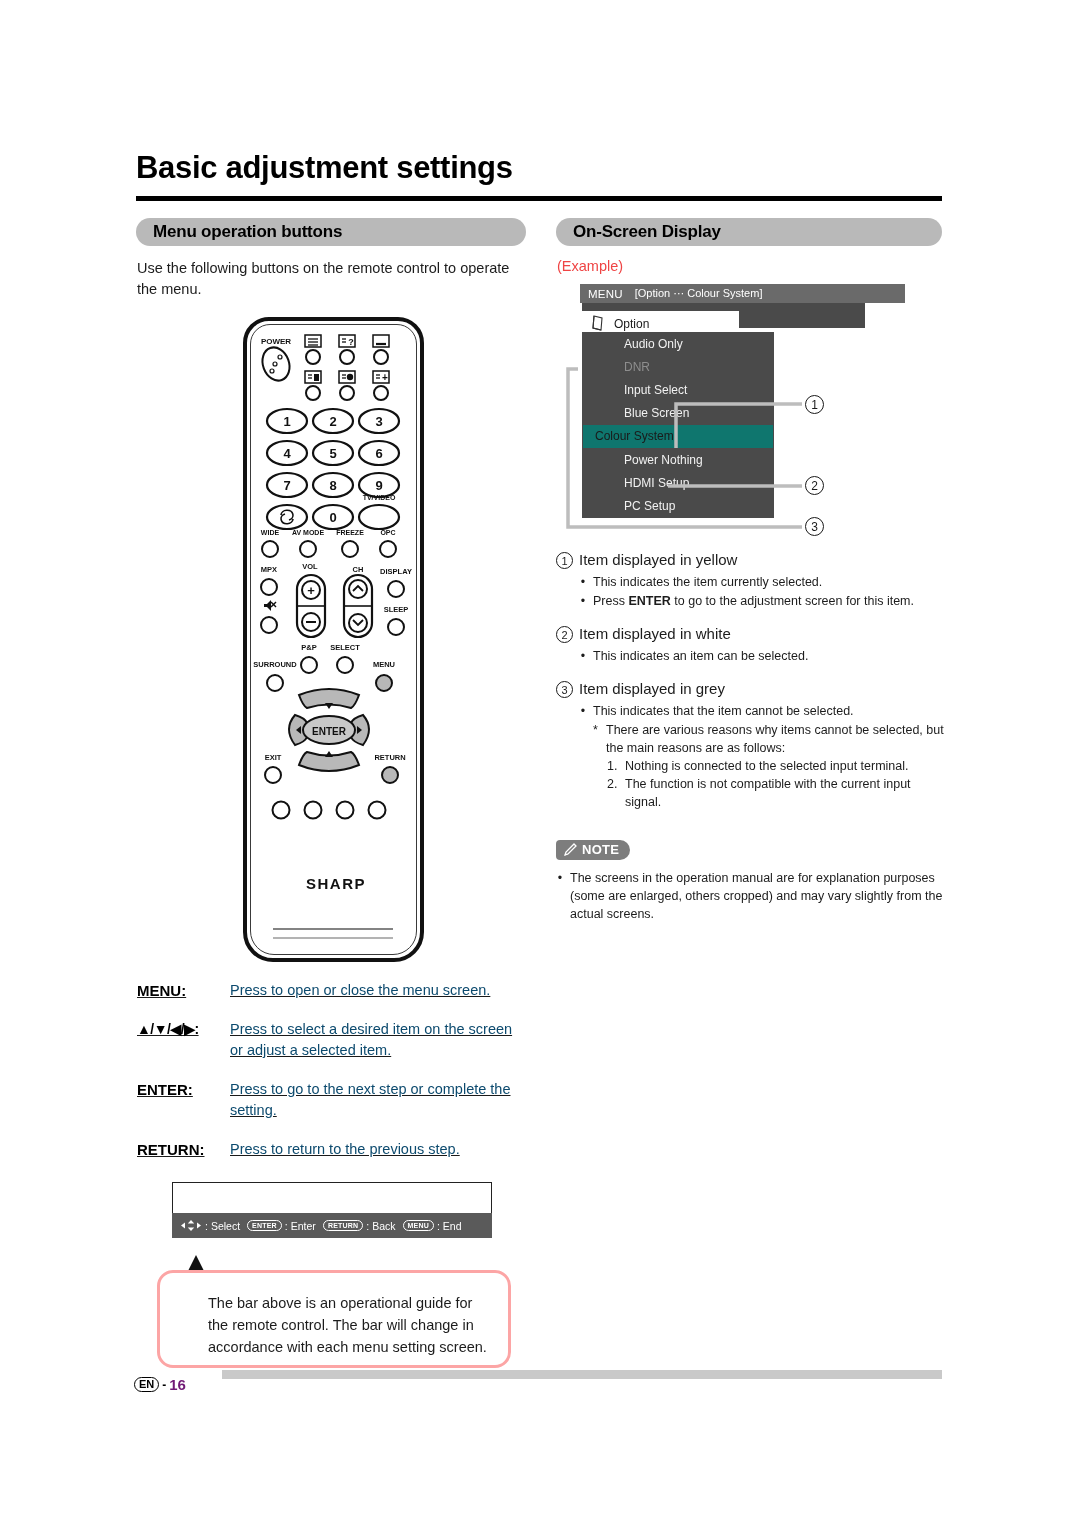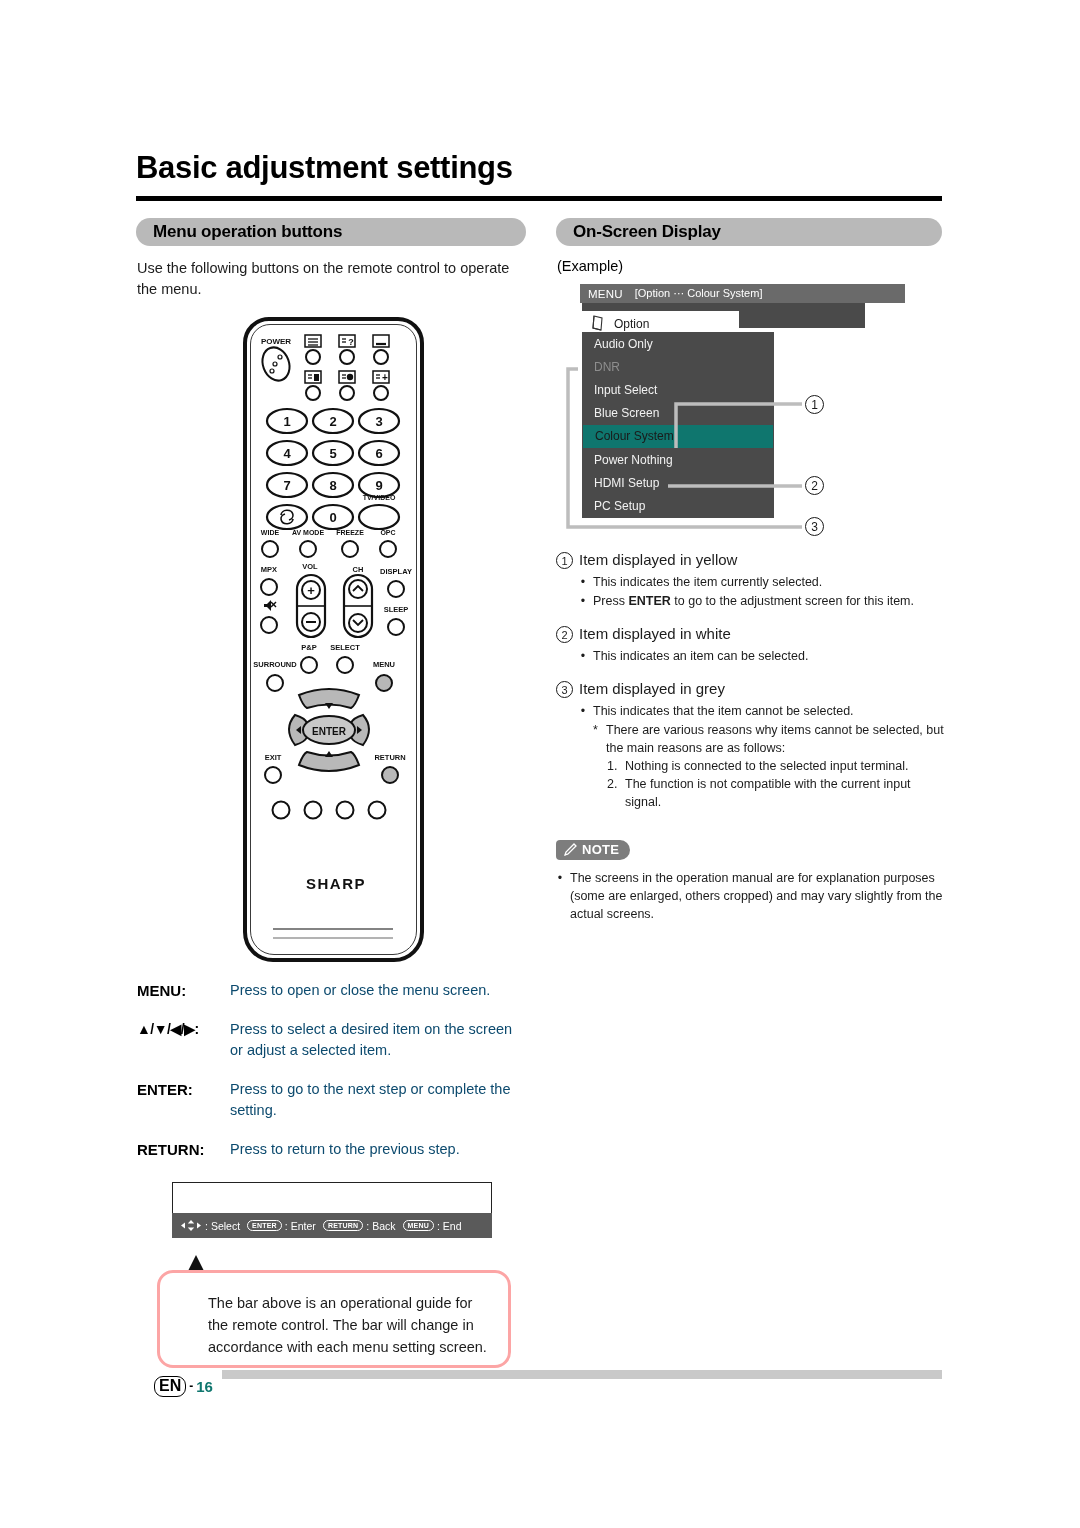--- a/index.html
+++ b/index.html
@@ -58,21 +58,21 @@
     background: #fff;
   }
   .rc-inner {
     position: absolute; left: 7px; top: 7px; right: 7px; bottom: 7px;
     border: 1.5px solid #3a3a3a;
     border-radius: 20px 20px 24px 24px;
   }
   .rc-svg { position: absolute; left: 0; top: 0; }
 
   
-  #btn-desc { position: absolute; left: 137px; top: 980px; width: 390px; }
+  #btn-desc { position: absolute; left: 137px; top: 980px; width: 390px; text-decoration: underline; }
   .bd-row { display: flex; margin-bottom: 17px; }
   .bd-key {
     width: 93px; flex: none;
     font-size: 15px; font-weight: bold; color: #000;
     line-height: 21px;
   }
   .bd-key.arrows { font-size: 14px; letter-spacing: -0.5px; }
   .bd-val {
     font-size: 14.5px; line-height: 21.5px; color: #0c4a6e;
   }
@@ -123,34 +123,34 @@
     width: 26px; height: 22px;
   }
 
   
   #footer {
     position: absolute; left: 134px; top: 1376px;
     display: flex; align-items: center; gap: 3px;
   }
   .lang-badge {
     border: 1.5px solid #000; border-radius: 9px;
-    font-size: 16px; font-weight: bold; color: #000;
-    padding: 1px 4px 1.5px 4px; line-height: 1; margin-left: 20px;
+    font-size: 11px; font-weight: bold; color: #000;
+    padding: 1px 4px 1.5px 4px; line-height: 1;
   }
   .dash { font-size: 12px; font-weight: bold; color: #000; }
-  .pageno { font-size: 15px; font-weight: bold; color: #0f766e; }
+  .pageno { font-size: 15px; font-weight: bold; color: #701a75; }
   .footer-grey {
     position: absolute; left: 222px; top: 1370px;
     width: 720px; height: 9px; background: #c9c9c9;
   }
 
   
   .example-label {
     position: absolute; left: 557px; top: 258px;
-    font-size: 14.5px; color: #000000;
+    font-size: 14.5px; color: #ef4444;
   }
 
   
   #osd { position: absolute; left: 580px; top: 284px; width: 330px; height: 250px; }
   .osd-titlebar {
     position: absolute; left: 0; top: 0; width: 325px; height: 19px;
     background: #6a6a6a;
     display: flex; align-items: center;
   }
   .osd-title-menu {
@@ -175,21 +175,21 @@
 
   .osd-list {
     position: absolute; left: 2px; top: 48px;
     width: 192px; height: 186px;
     background: #4a4a4a;
   }
   .osd-item {
     height: 23.2px;
     display: flex; align-items: center;
     padding-left: 12px;
-    font-size: 12px; color: #f2f2f2;
+    font-size: 12px; color: #f2f2f2; margin-left: 30px;
   }
   .osd-item.disabled { color: #8e8e8e; }
   .osd-item.selected {
     background: #0f766e; color: #1a1a1a;
     margin: 0 1px;
   }
 
   
   .lead-svg { position: absolute; left: 0; top: 0; }
   .cnum {

